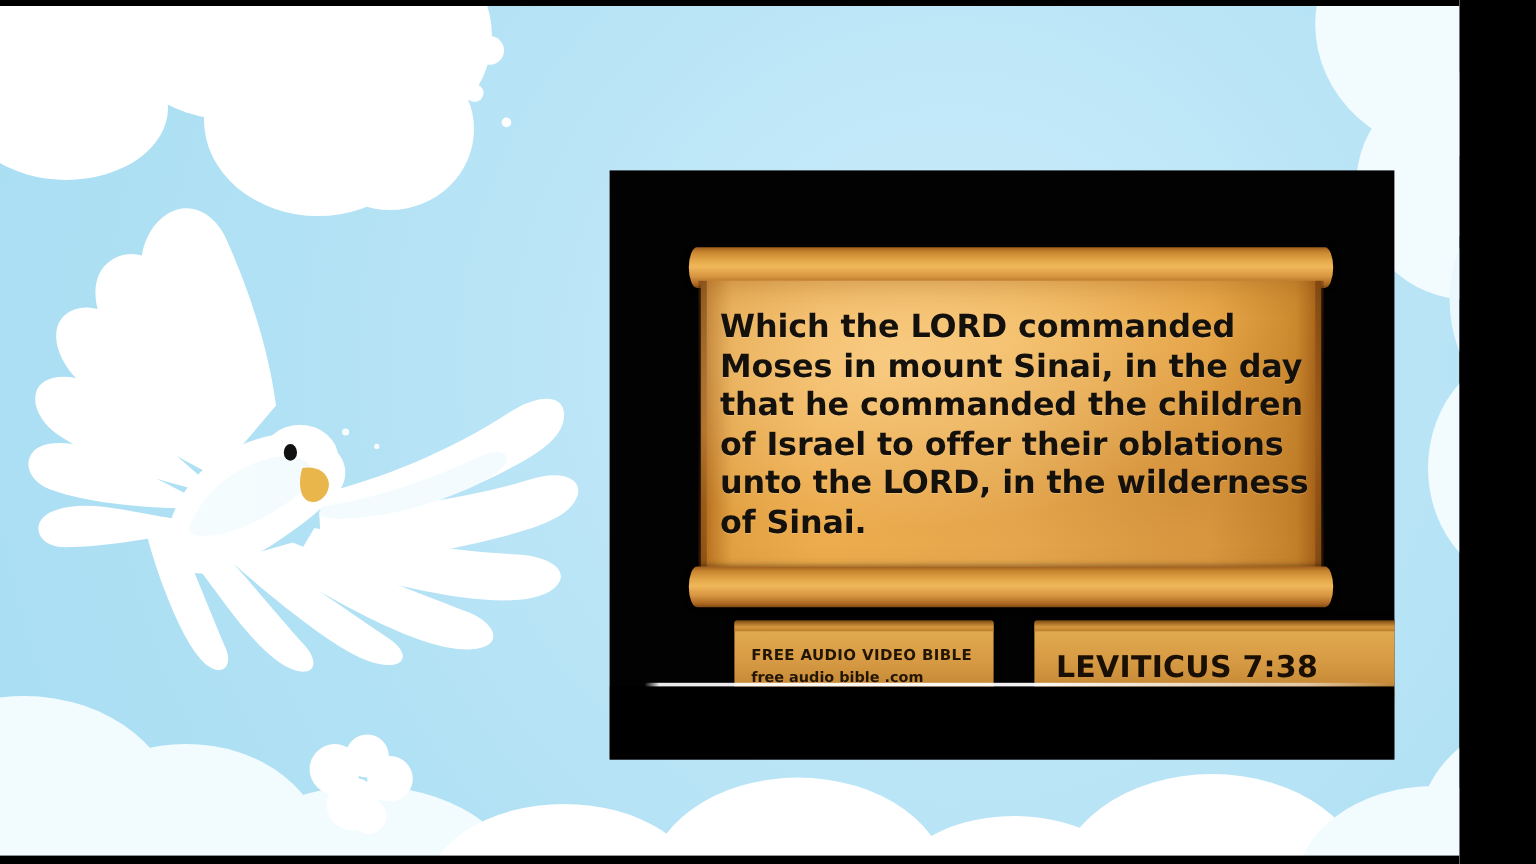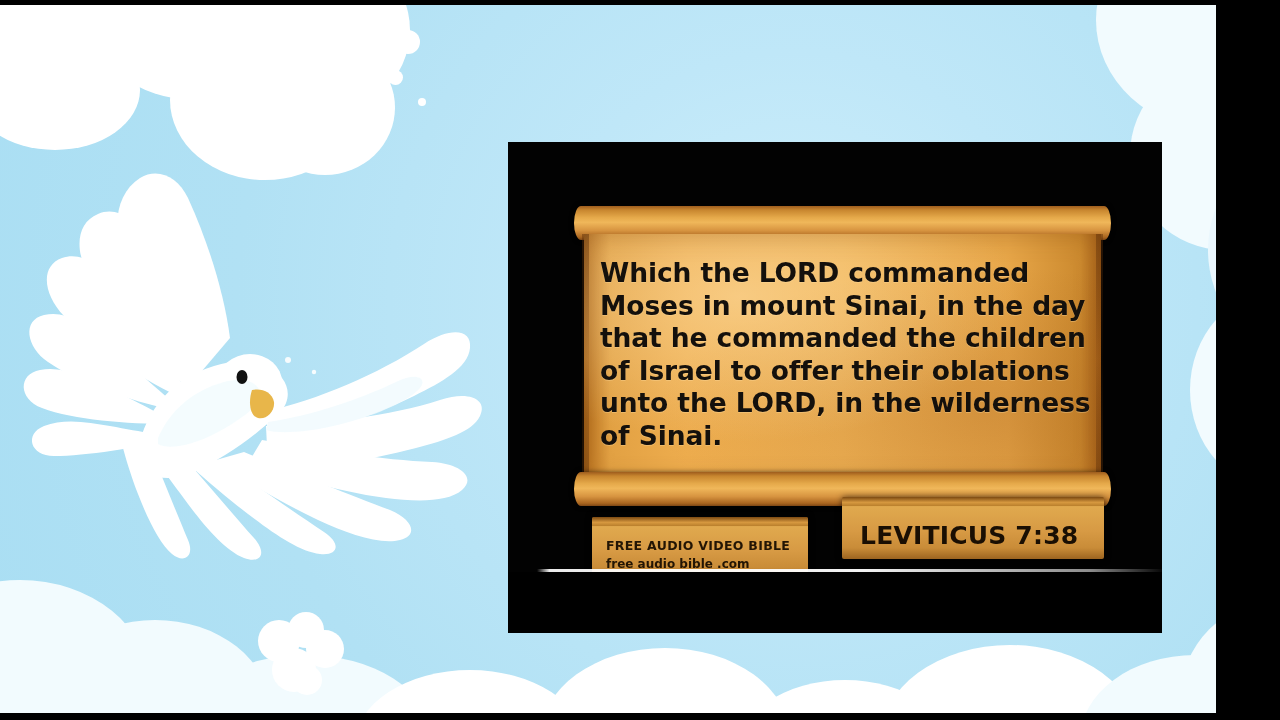--- a/index.html
+++ b/index.html
@@ -105,27 +105,28 @@
 
   
   .plaque {
     position: absolute;
     height: 62px;
     border-radius: 2px;
     background:
       linear-gradient(to bottom, #8b5214 0%, #c48b35 7%, #e0a94e 16%, #d79a44 55%, #c98c38 82%, #9c6420 100%);
     box-shadow: 0 0 6px rgba(0,0,0,.6);
     overflow: hidden;
+    margin-left: 20px;
   }
   .plaque .cap {
     position: absolute; left: 0; right: 0; top: 0; height: 9px;
     background: linear-gradient(to bottom, #7d4a12, #d6983f 60%, #b97f2c);
   }
   .plaque-left  { left: 84px;  top: 375px; width: 216px; }
-  .plaque-right { left: 334px; top: 355px; width: 262px; }
+  .plaque-right { left: 334px; top: 375px; width: 262px; padding-left: 44px; }
 
   .plaque-line1 {
     position: absolute;
     left: 14px; top: 21px; right: 8px;
     font-family: "DejaVu Sans", sans-serif;
     font-weight: 700;
     font-size: 12.5px;
     letter-spacing: 0.3px;
     color: #231504;
     white-space: nowrap;

